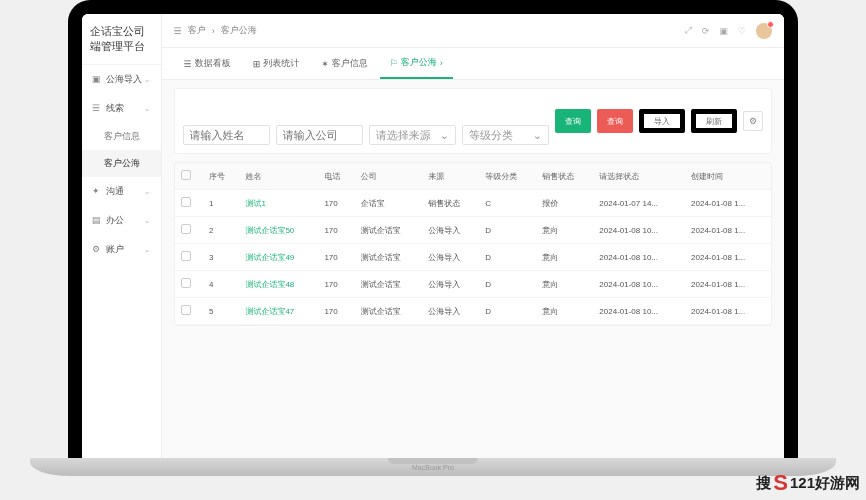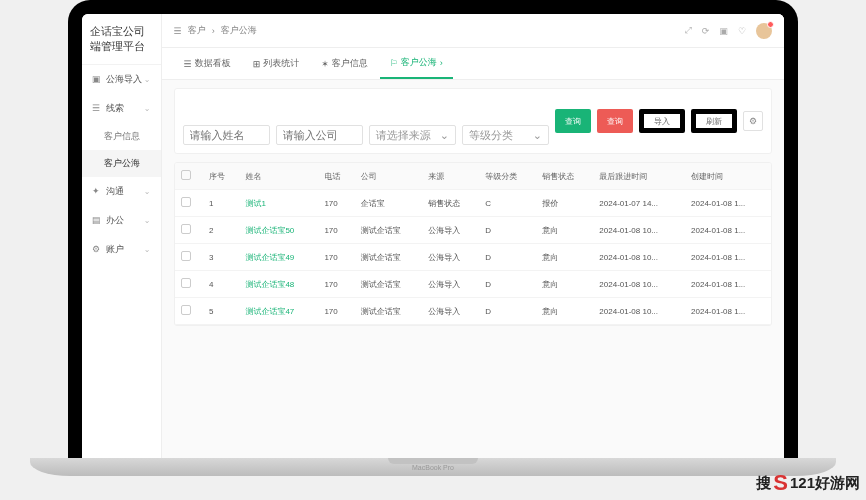--- a/index.html
+++ b/index.html
@@ -369,21 +369,21 @@
             <thead>
               <tr>
                 <th><span class="chk"></span></th>
                 <th>序号</th>
                 <th>姓名</th>
                 <th>电话</th>
                 <th>公司</th>
                 <th>来源</th>
                 <th>等级分类</th>
                 <th>销售状态</th>
-                <th>最后跟进时间</th>
+                <th>请选择状态</th>
                 <th>创建时间</th>
               </tr>
             </thead>
             <tbody id="tbody">
                 <tr>
                   <td><span class="chk"></span></td>
                   <td>1</td>
                   <td><span class="link">测试1</span></td>
                   <td>170</td>
                   <td>企话宝</td>

